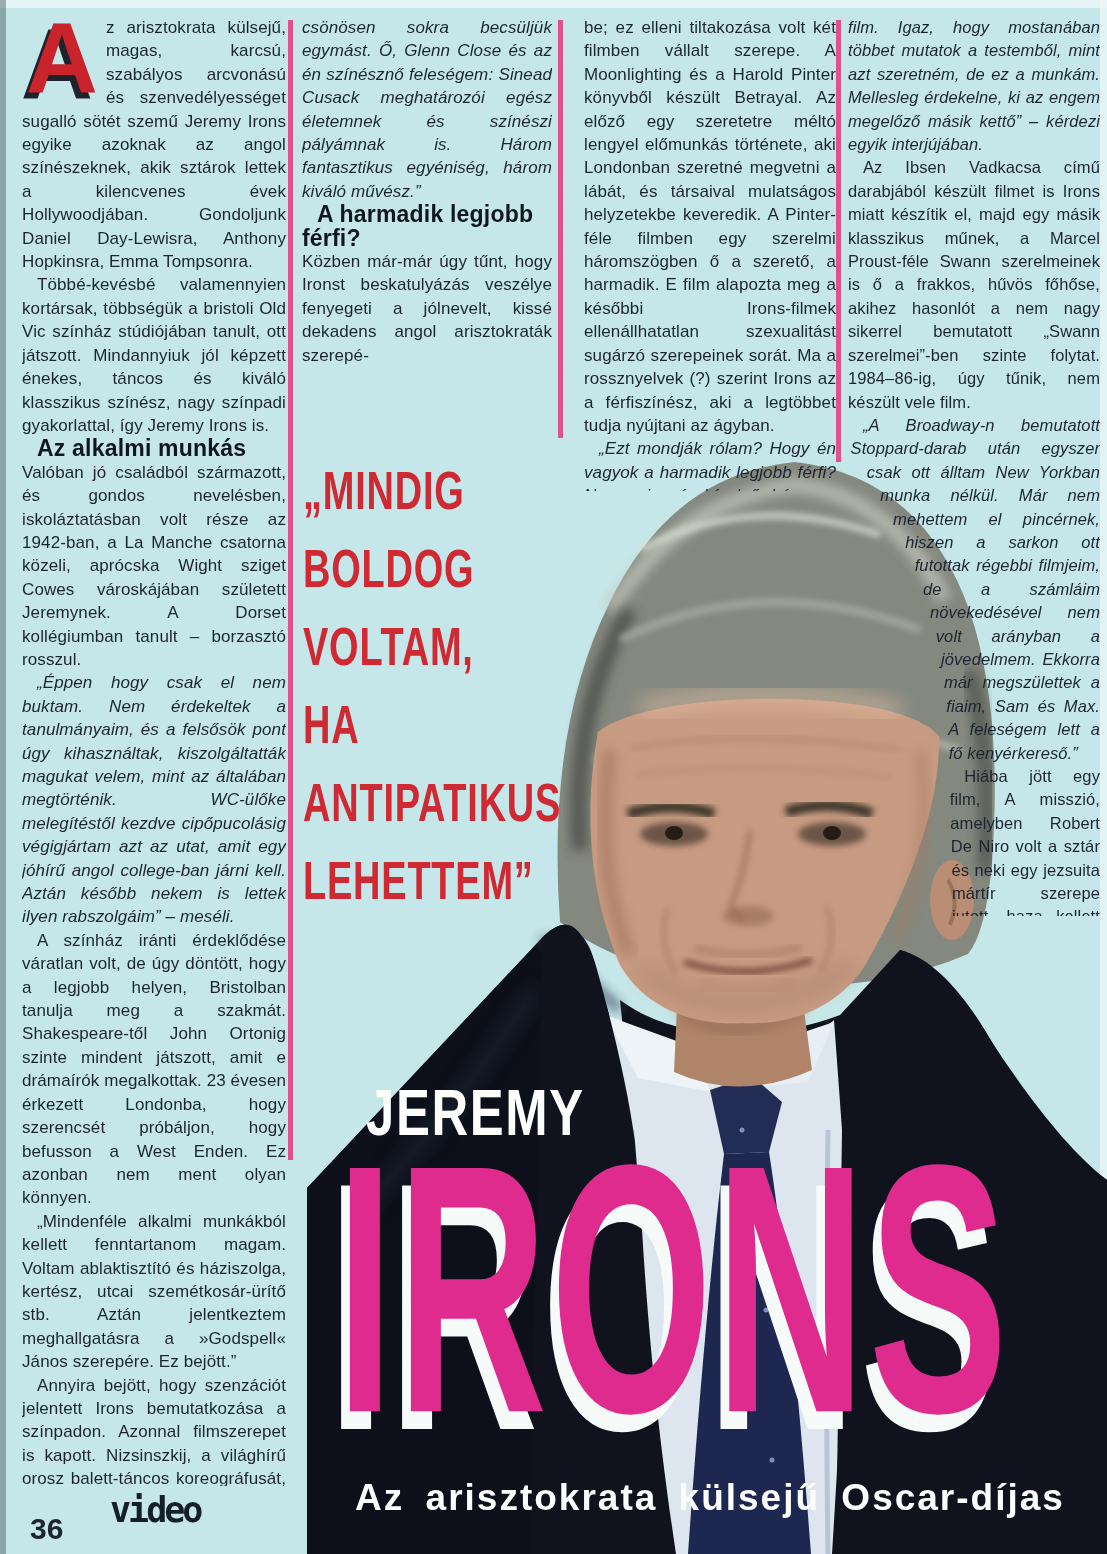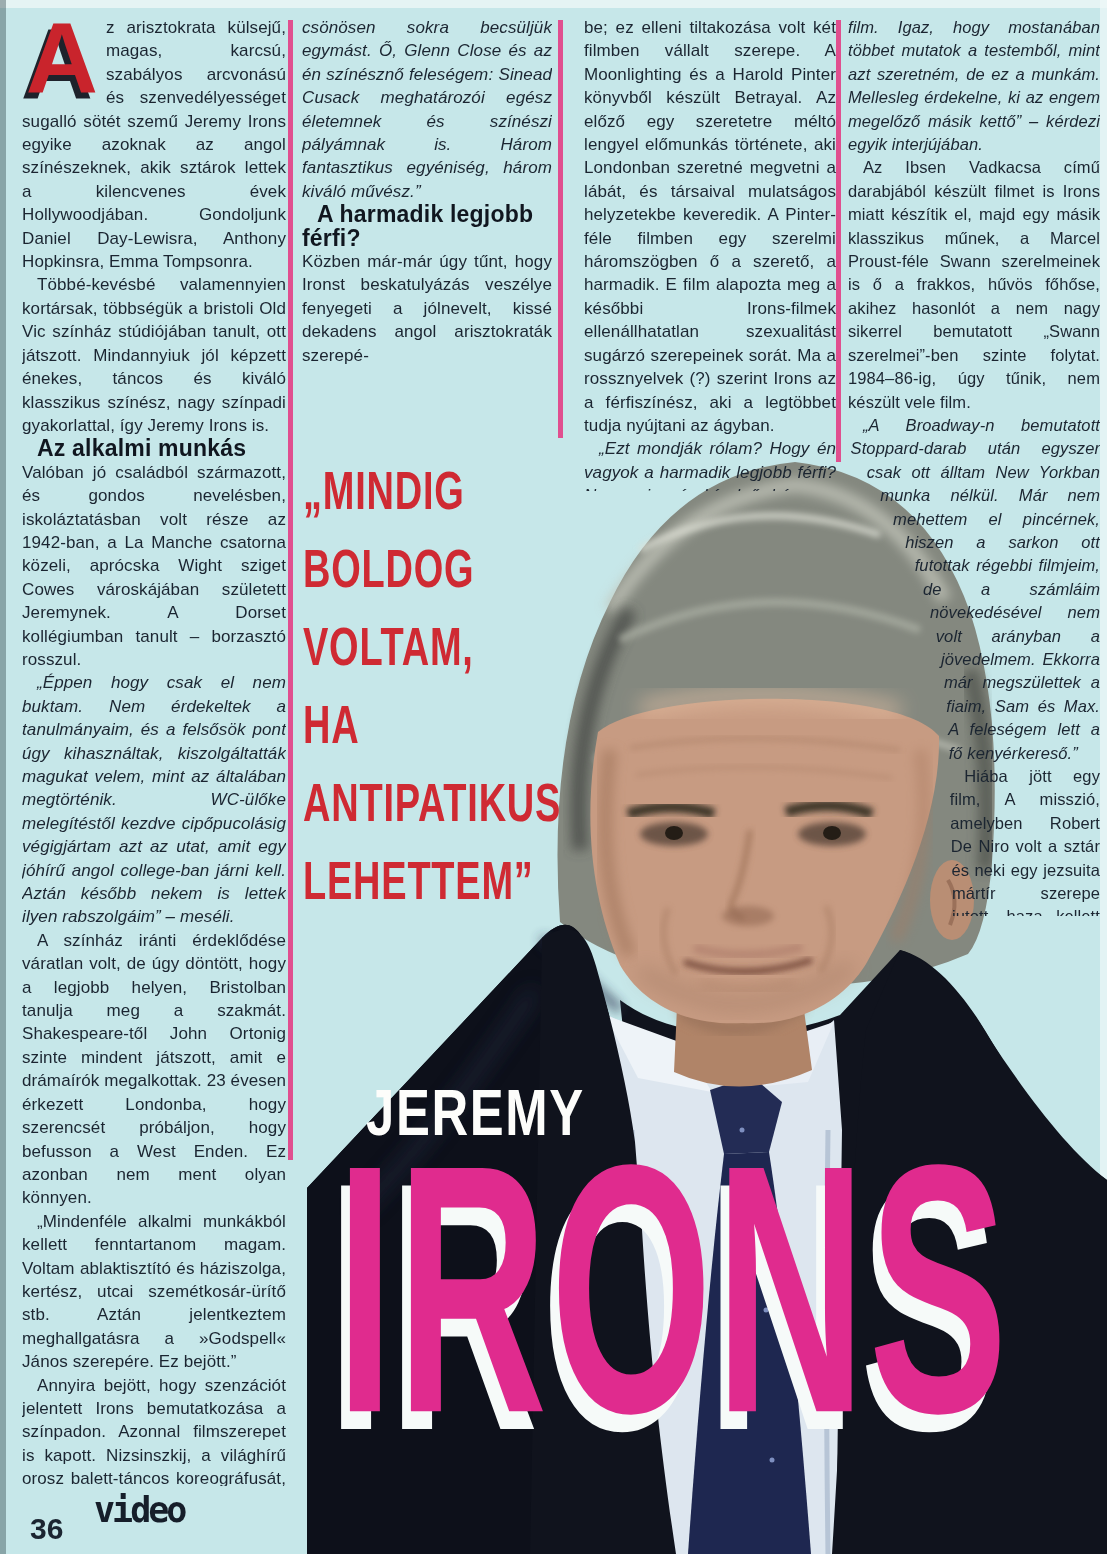--- a/index.html
+++ b/index.html
@@ -47,21 +47,21 @@
   .title-last{position:absolute;left:336px;top:1112px;z-index:4;color:#e02b8e;
     font-weight:bold;font-size:260px;line-height:1;letter-spacing:4px;
     transform:scale(.80,1.36);transform-origin:0 0;
     text-shadow:-11px 13px 0 #f6faf9;}
   .title-sub{position:absolute;left:330px;top:1477px;width:760px;z-index:4;
     text-align:center;color:#fbfdfc;font-weight:bold;font-size:37px;
     letter-spacing:2px;word-spacing:9px;}
 
   .pagenum{position:absolute;left:30px;top:1492px;font-size:30px;font-weight:bold;
            color:#1b2531;z-index:3;margin-top:20px;}
-  .maglogo{position:absolute;left:94px;top:1490px;z-index:3;
+  .maglogo{position:absolute;left:110px;top:1490px;z-index:3;
            font-family:"DejaVu Sans Mono",monospace;font-weight:bold;font-size:35px;
            letter-spacing:-3px;color:#161e2a;}
 </style>
 </head>
 <body>
 
 <div class="page">
   <div class="edge-top"></div>
   <div class="edge-right"></div>
   <div class="edge-left"></div>
@@ -184,16 +184,17 @@
     <div class="headspacer"></div>
     <p class="noind ital">film. Igaz, hogy mostanában többet mutatok a testemből, mint azt szeretném, de ez a munkám. Mellesleg érdekelne, ki az engem megelőző másik kettő” – kérdezi egyik interjújában.</p>
     <p>Az Ibsen Vadkacsa című darabjából készült filmet is Irons miatt készítik el, majd egy másik klasszikus műnek, a Marcel Proust-féle Swann szerelmeinek is ő a frakkos, hűvös főhőse, akihez hasonlót a nem nagy sikerrel bemutatott „Swann szerelmei”-ben szinte folytat. 1984–86-ig, úgy tűnik, nem készült vele film.</p>
     <p class="ital">„A Broadway-n bemutatott Stoppard-darab után egyszer csak ott álltam New Yorkban munka nélkül. Már nem mehettem el pincérnek, hiszen a sarkon ott futottak régebbi filmjeim, de a számláim növekedésével nem volt arányban a jövedelmem. Ekkorra már megszülettek a fiaim, Sam és Max. A feleségem lett a fő kenyérkereső.”</p>
     <p>Hiába jött egy film, A misszió, amelyben Robert De Niro volt a sztár és neki egy jezsuita mártír szerepe jutott, haza kellett repülnie, hogy feleségével együtt játszhasson színpadon.</p>
 
   </div>
 
   <div class="title-first">JEREMY</div>
   <div class="title-last">IRONS</div>
+  <div class="title-sub">Az arisztokrata külsejű Oscar-díjas</div>
 
   <div class="pagenum">36</div>
   <div class="maglogo">video</div>
 </div>
 
 </body></html>

